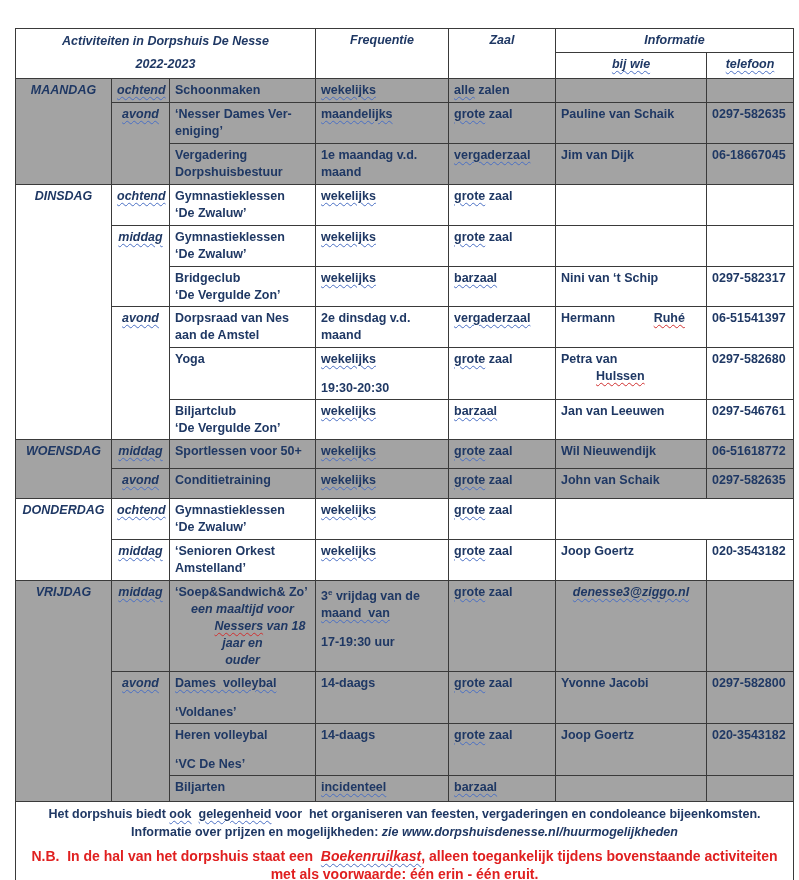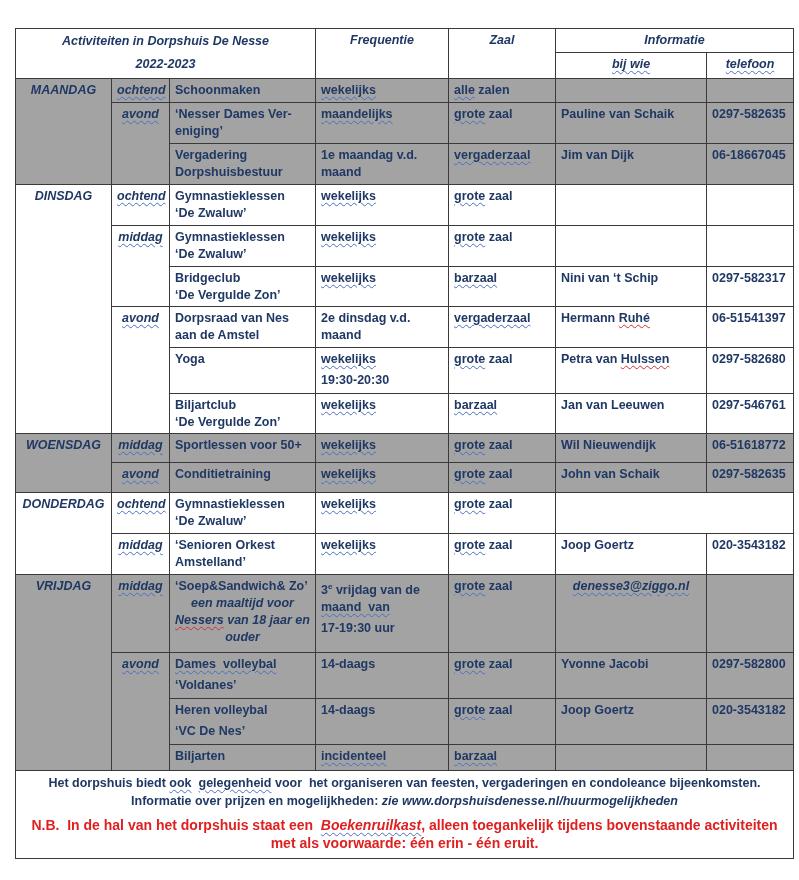--- a/index.html
+++ b/index.html
@@ -20,23 +20,23 @@
     vertical-align: top;
     padding: 3px 5px 2px 5px;
     line-height: 17px;
     overflow: hidden;
   }
   .g td, td.g { background: #a3a3a3; }
   .w td, td.w { background: #ffffff; }
   .it { font-style: italic; text-align: center; }
   .ctr { text-align: center; }
   .sq { text-decoration: underline wavy #4a6fc4; text-decoration-thickness: 1px; text-underline-offset: 2px; }
-  .sqr { text-decoration: underline wavy #d03030; text-decoration-thickness: 1px; text-underline-offset: 2px; }
+  .sqr { text-decoration: underline wavy #d03030; text-decoration-thickness: 1px; text-underline-offset: 2px; margin-left: 35px; }
   .line2 { display: block; }
-  .gap { display: block; margin-top: 4px; }
+  .gap { display: block; margin-top: 12px; }
   .footer-cell { text-align: center; padding: 3px 8px 6px 8px !important; margin-top: 28px; }
   .foot1 { color: #1f3864; font-size: 12.5px; line-height: 18px; }
   .foot2 { color: #e02020; font-size: 14px; line-height: 18px; margin-top: 6px; }
 </style>
 </head>
 <body>
 
 <table id="sched">
   <colgroup>
     <col style="width:96px">

